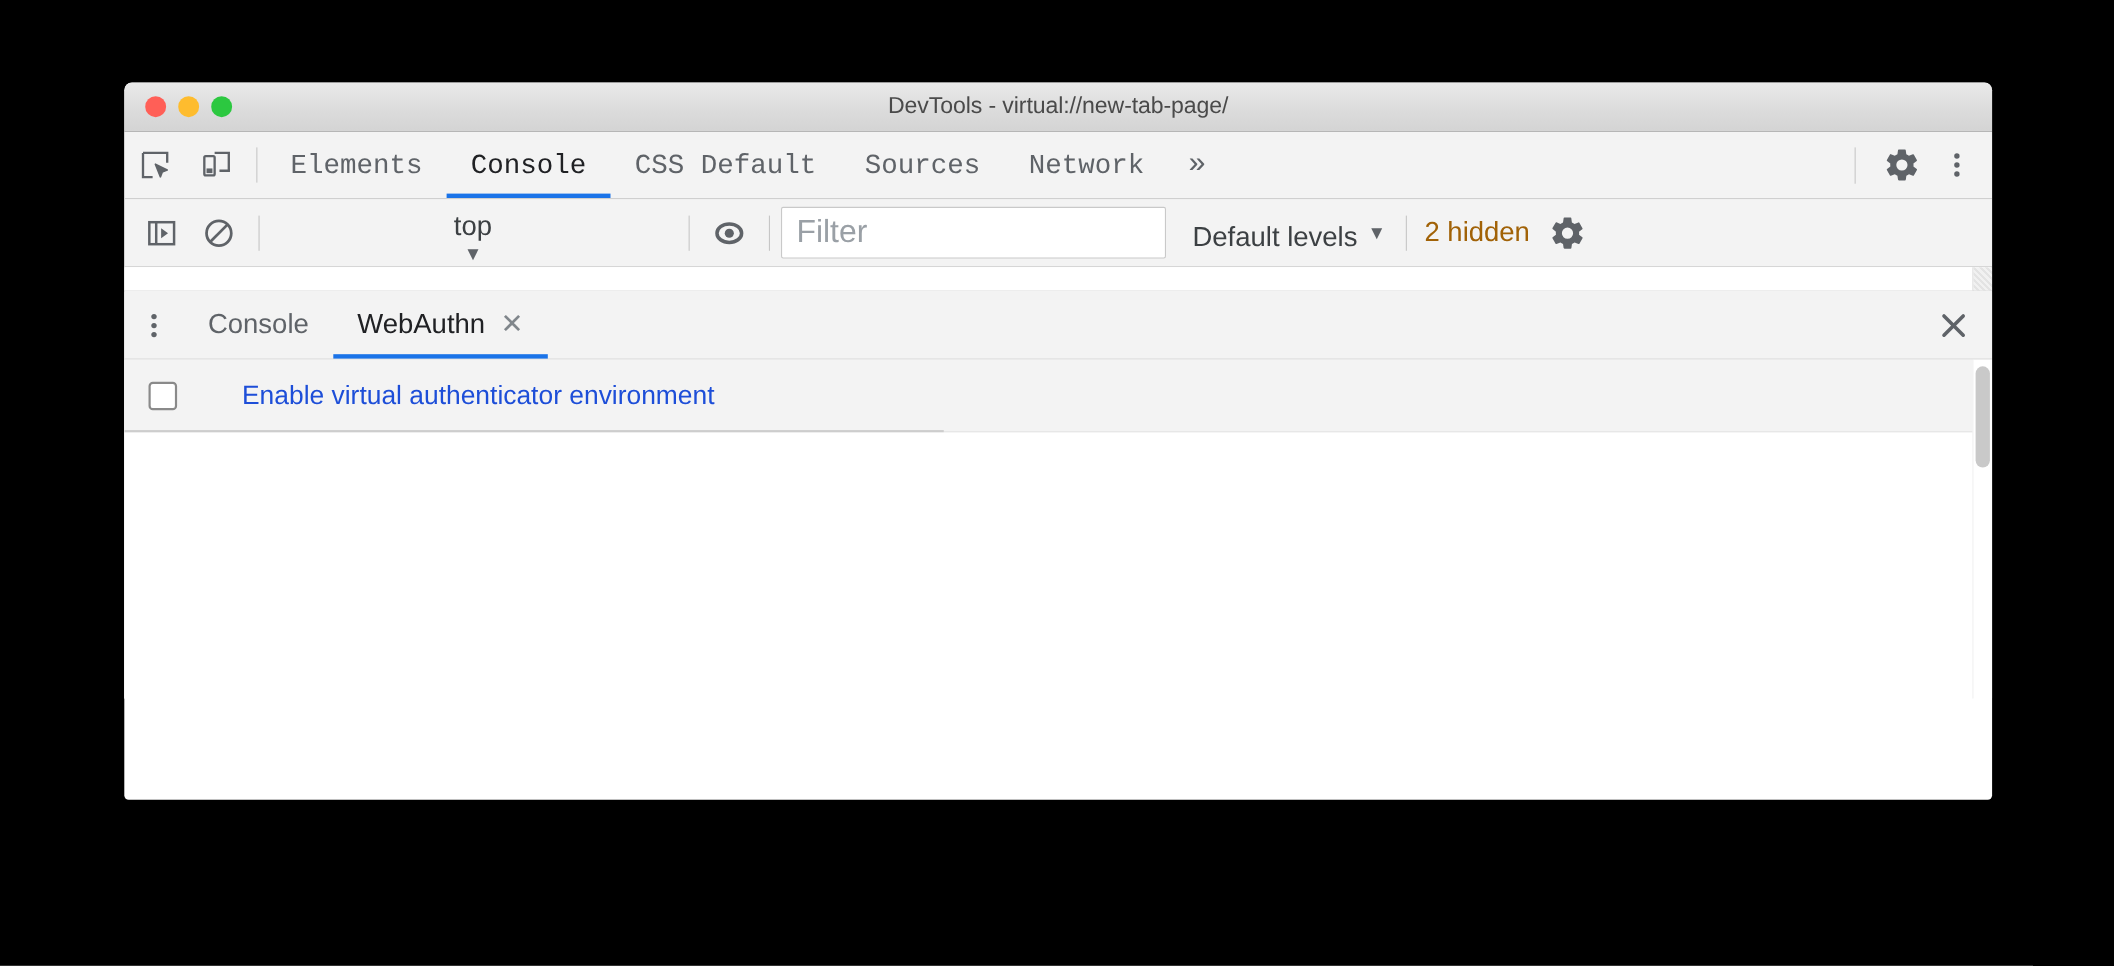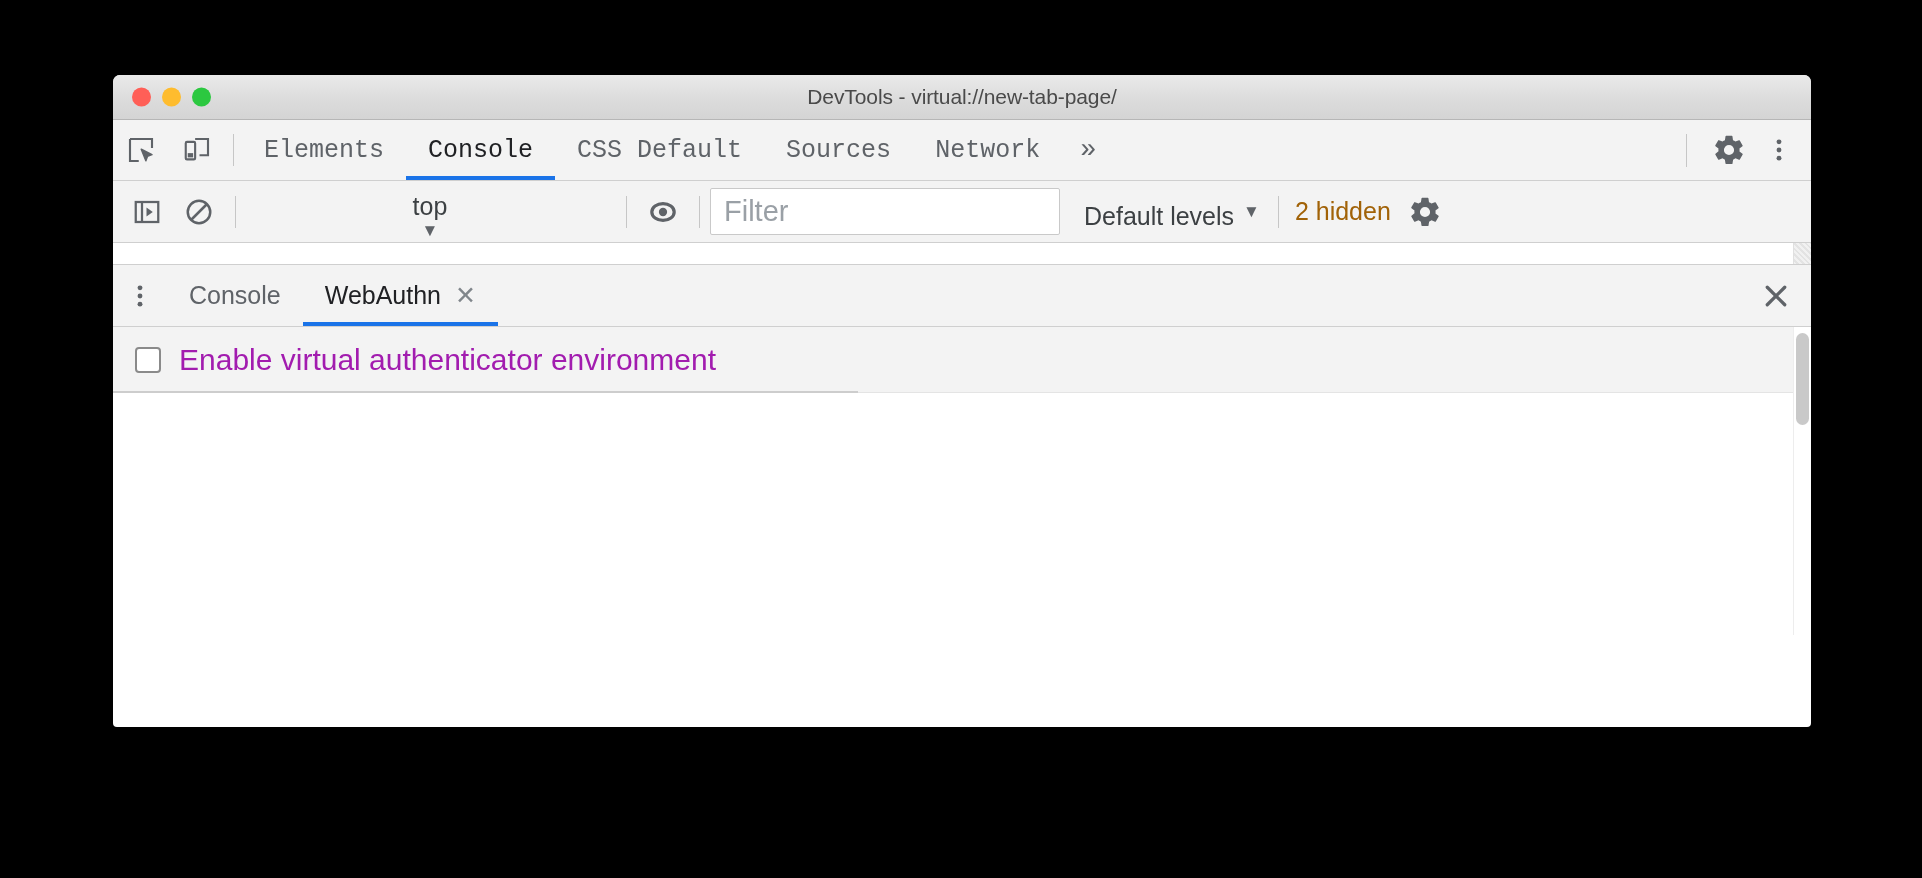--- a/index.html
+++ b/index.html
@@ -192,21 +192,21 @@
     content: ""; position: absolute; left: 745px; right: 0; bottom: 0;
     height: 1px; background: #e4e4e4;
   }
   #chk-row { display: flex; align-items: center; gap: 18px; cursor: pointer; }
   .checkbox {
     width: 26px; height: 26px;
     border: 2px solid #8a8a8a;
     border-radius: 4px;
     background: #fff;
   }
-  #chk-label { font-size: 30px; color: #a21caf; white-space: nowrap; }
+  #chk-label { font-size: 24px; color: #1d4ed8; white-space: nowrap; margin-left: 41px; }
   #empty-area { background: #ffffff; height: calc(100% - 66px); }
 
   #drawer-scrollbar {
     width: 18px;
     background: #ffffff;
     border-left: 1px solid #ededed;
     padding-top: 6px;
     display: flex; justify-content: center;
   }
   #drawer-thumb {

